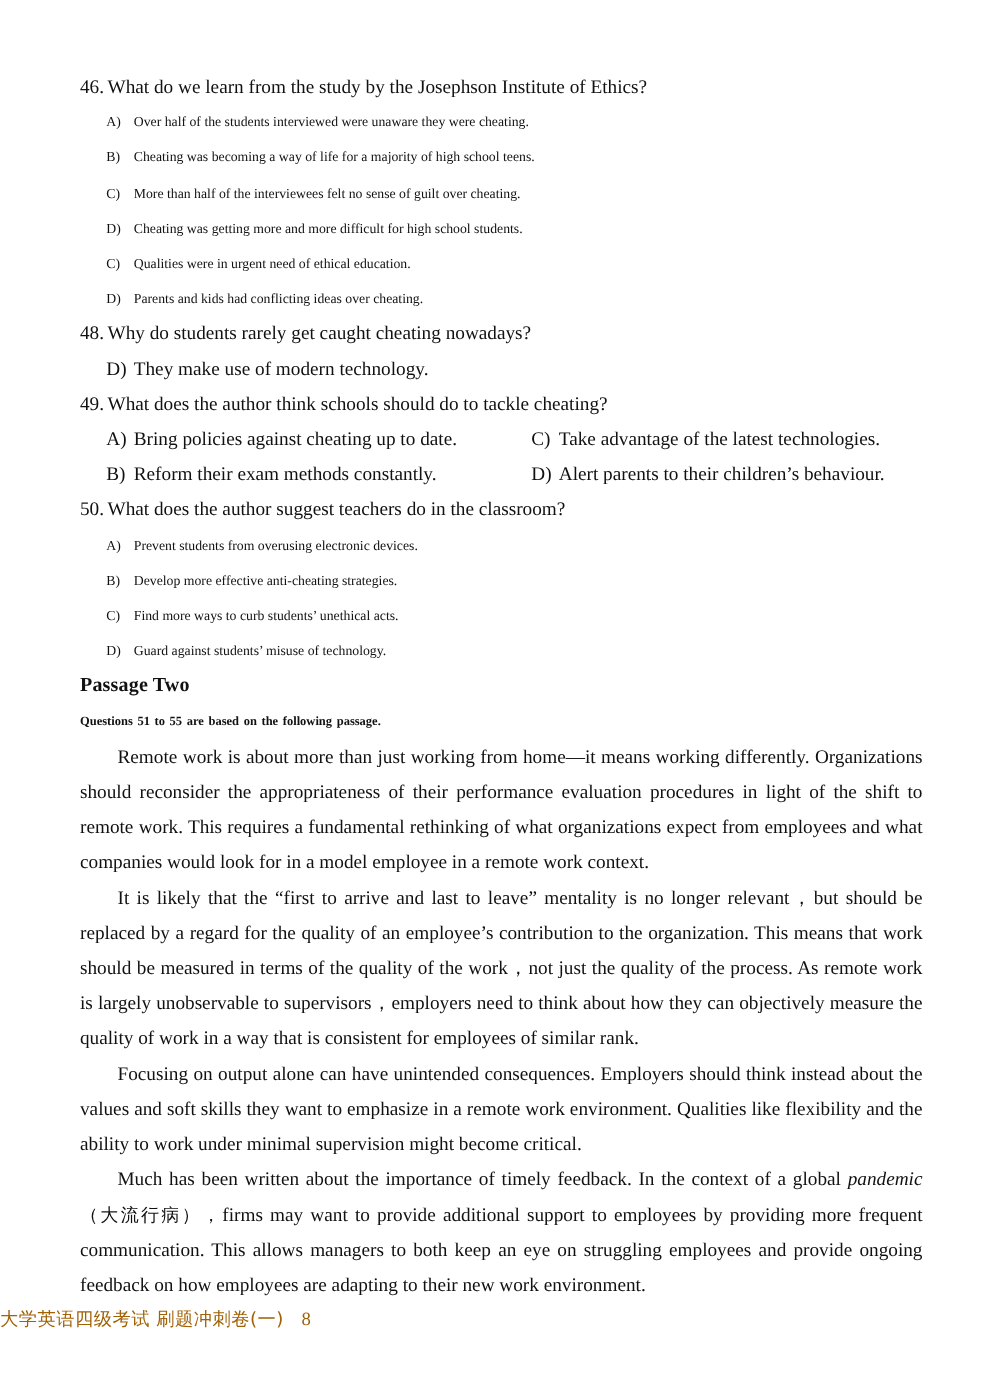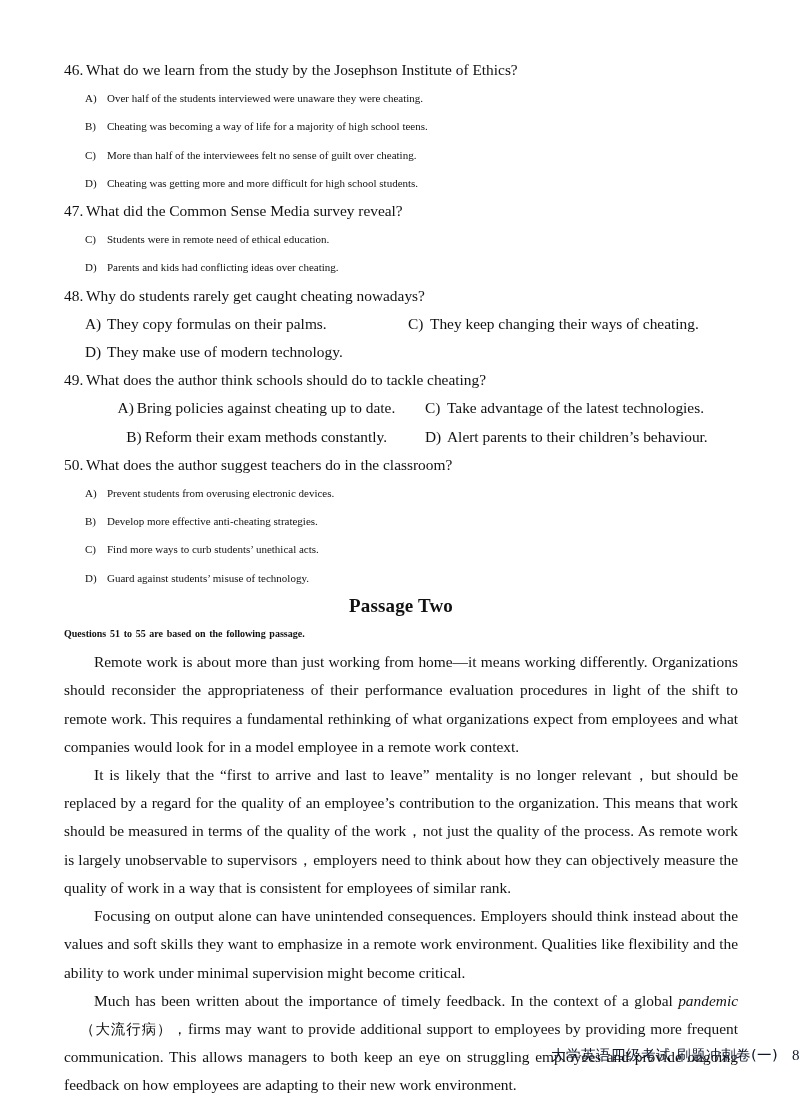--- a/index.html
+++ b/index.html
@@ -69,29 +69,28 @@
     display: flex;
     font-size: 15.4px;
     line-height: 28.2px;
     padding-left: 21px;
     white-space: nowrap;
   }
   .opt-row .col-a {
     flex: 0 0 auto;
   }
   .opt-row.w1 .col-a { width: 323px; }
-  .opt-row.w2 .col-a { width: 340px; text-align: center; }
+  .opt-row.w2 .col-a { width: 340px; }
 
   
   .heading {
     font-weight: bold;
-    font-size: 19px;
+    font-size: 16px;
     line-height: 28.2px;
     letter-spacing: 0.15px;
-    text-align: center;
   }
   .heading-spaced {
     font-weight: bold;
     font-size: 10px;
     line-height: 28.2px;
     text-align: justify;
     text-align-last: left;
     word-spacing: 1.2px;
   }
 
@@ -101,36 +100,35 @@
     line-height: 28.2px;
     text-align: justify;
     text-align-last: left;
     text-indent: 30px;
     margin: 0;
     hyphens: none;
   }
   .para .cn {
     font-family: Liberation Sans, sans-serif;
     font-size: 14.4px;
-    margin-left: 16px;
   }
   .para i {
     font-style: italic;
   }
 
   
   .footer {
     position: absolute;
     left: 0;
     top: 1046px;
     width: 800px;
-    text-align: right;
+    text-align: left;
     font-family: "DejaVu Sans", "Liberation Sans", sans-serif;
     font-size: 14.6px;
-    color: #0f172a;
+    color: #a16207;
     letter-spacing: 0.4px;
   }
   .footer .page-no {
     margin-left: 14px;
     font-family: "Liberation Serif", "DejaVu Serif", serif;
     font-size: 15px;
   }
 </style>
 </head>
 <body>
@@ -142,33 +140,28 @@
       <div class="q-stem"><span class="q-num">46.</span><span>What do we learn from the study by the Josephson Institute of Ethics?</span></div>
       <ul class="opt-list">
         <li class="opt"><span class="opt-letter">A)</span><span>Over half of the students interviewed were unaware they were cheating.</span></li>
         <li class="opt"><span class="opt-letter">B)</span><span>Cheating was becoming a way of life for a majority of high school teens.</span></li>
         <li class="opt"><span class="opt-letter">C)</span><span>More than half of the interviewees felt no sense of guilt over cheating.</span></li>
         <li class="opt"><span class="opt-letter">D)</span><span>Cheating was getting more and more difficult for high school students.</span></li>
       </ul>
     </div>
 
     <div class="question-block">
-      <div class="q-stem"><span class="q-num">47.</span><span>What did the Common Sense Media survey reveal?</span></div>
       <ul class="opt-list">
-        <li class="opt"><span class="opt-letter">C)</span><span>Students were in remote need of ethical education.</span></li>
+        <li class="opt"><span class="opt-letter">C)</span><span>Qualities were in urgent need of ethical education.</span></li>
         <li class="opt"><span class="opt-letter">D)</span><span>Parents and kids had conflicting ideas over cheating.</span></li>
       </ul>
     </div>
 
     <div class="question-block">
       <div class="q-stem"><span class="q-num">48.</span><span>Why do students rarely get caught cheating nowadays?</span></div>
-      <div class="opt-row w1">
-        <div class="col-a"><span class="opt-letter">A)</span><span>They copy formulas on their palms.</span></div>
-        <div class="col-b"><span class="opt-letter">C)</span><span>They keep changing their ways of cheating.</span></div>
-      </div>
       <div class="opt-row w1">
         <div class="col-b"><span class="opt-letter">D)</span><span>They make use of modern technology.</span></div>
       </div>
     </div>
 
     <div class="question-block">
       <div class="q-stem"><span class="q-num">49.</span><span>What does the author think schools should do to tackle cheating?</span></div>
       <div class="opt-row w2">
         <div class="col-a"><span class="opt-letter">A)</span><span>Bring policies against cheating up to date.</span></div>
         <div class="col-b"><span class="opt-letter">C)</span><span>Take advantage of the latest technologies.</span></div>

